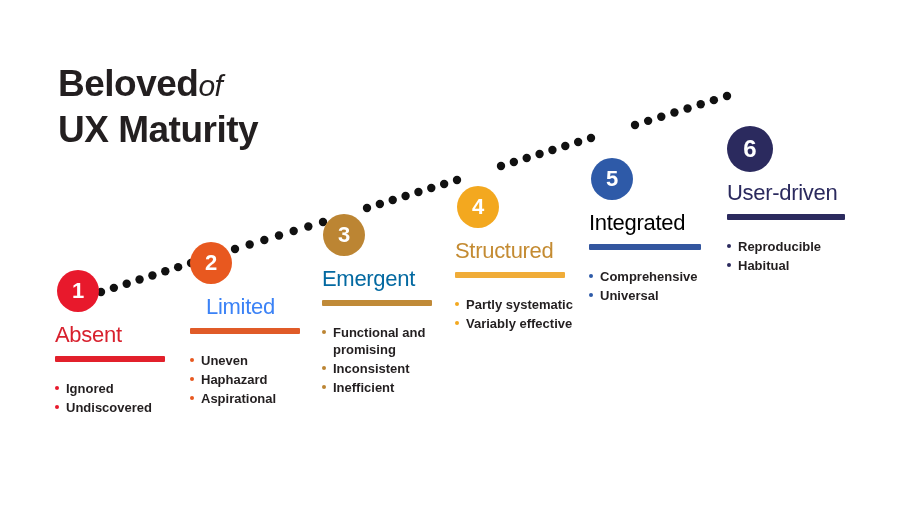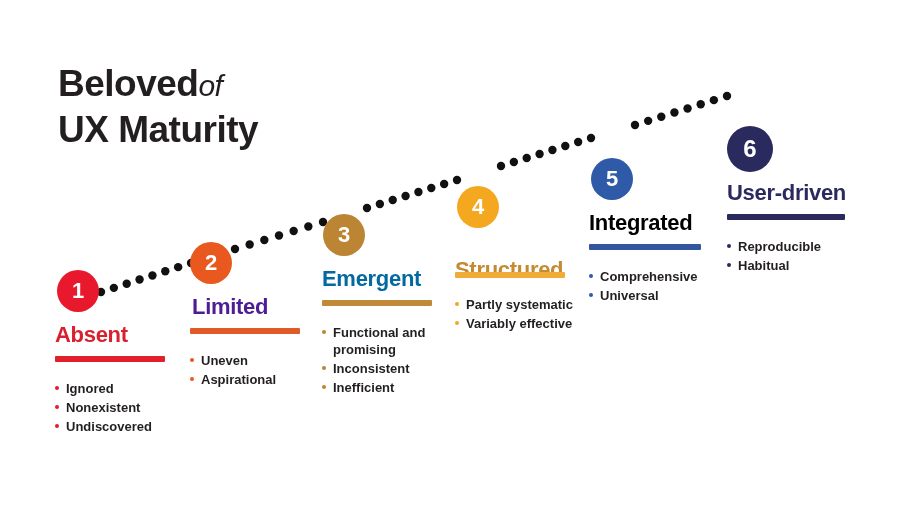--- a/index.html
+++ b/index.html
@@ -69,21 +69,21 @@
   }
   .stage-badge.big {
     width: 46px;
     height: 46px;
     line-height: 46px;
     font-size: 24px;
   }
   .stage-title {
     position: absolute;
     font-family: "Liberation Sans", sans-serif;
-    font-weight: bold;
+    font-weight: normal;
     font-size: 22px;
     line-height: 26px;
     white-space: nowrap;
     letter-spacing: -0.3px;
   }
   .stage-rule {
     position: absolute;
     height: 6px;
     border-radius: 1px;
   }
@@ -166,46 +166,46 @@
       <circle cx="727.00" cy="96.00" r="4.2" fill="#111111"></circle>
     </svg>
 
   <div id="stages-container">
       <div class="stage" style="left: 0px; top: 0px;">
         <div class="stage-badge" style="left: 57px; top: 270px; background: rgb(232, 25, 44);">1</div>
         <div class="stage-title" style="left: 55px; top: 322px; color: rgb(216, 33, 46);">Absent</div>
         <div class="stage-rule" style="left: 55px; top: 356px; width: 110px; background: rgb(226, 32, 43);"></div>
         <ul class="stage-list" style="left: 55px; top: 380px; width: 122px;">
           <li><span class="bullet-dot" style="background: rgb(232, 25, 44);"></span><span>Ignored</span></li>
-          <li><span class="bullet-dot" style="background: rgb(232, 25, 44);"></span><span>Nonexistent</span></li>
           <li><span class="bullet-dot" style="background: rgb(232, 25, 44);"></span><span>Undiscovered</span></li>
         </ul>
       </div>
       <div class="stage" style="left: 0px; top: 0px;">
         <div class="stage-badge" style="left: 190px; top: 242px; background: rgb(232, 88, 31);">2</div>
-        <div class="stage-title" style="left: 192px; top: 294px; color: #4c1d95;">Limited</div>
+        <div class="stage-title" style="left: 206px; top: 294px; color: #3b82f6;">Limited</div>
         <div class="stage-rule" style="left: 190px; top: 328px; width: 110px; background: rgb(224, 91, 40);"></div>
         <ul class="stage-list" style="left: 190px; top: 352px; width: 122px;">
           <li><span class="bullet-dot" style="background: rgb(232, 88, 31);"></span><span>Uneven</span></li>
+          <li><span class="bullet-dot" style="background: rgb(232, 88, 31);"></span><span>Haphazard</span></li>
           <li><span class="bullet-dot" style="background: rgb(232, 88, 31);"></span><span>Aspirational</span></li>
         </ul>
       </div>
       <div class="stage" style="left: 0px; top: 0px;">
         <div class="stage-badge" style="left: 323px; top: 214px; background: rgb(188, 133, 51);">3</div>
         <div class="stage-title" style="left: 322px; top: 266px; color: #0369a1;">Emergent</div>
         <div class="stage-rule" style="left: 322px; top: 300px; width: 110px; background: rgb(192, 138, 56);"></div>
         <ul class="stage-list" style="left: 322px; top: 324px; width: 122px;">
           <li><span class="bullet-dot" style="background: rgb(188, 133, 51);"></span><span>Functional and promising</span></li>
           <li><span class="bullet-dot" style="background: rgb(188, 133, 51);"></span><span>Inconsistent</span></li>
           <li><span class="bullet-dot" style="background: rgb(188, 133, 51);"></span><span>Inefficient</span></li>
         </ul>
       </div>
       <div class="stage" style="left: 0px; top: 0px;">
         <div class="stage-badge" style="left: 457px; top: 186px; background: rgb(243, 168, 31);">4</div>
-        <div class="stage-title" style="left: 455px; top: 238px; color: rgb(196, 139, 50); margin-top: 19px;">Structured</div>
+        <div class="stage-title" style="left: 455px; top: 238px; color: rgb(196, 139, 50);">Structured</div>
         <div class="stage-rule" style="left: 455px; top: 272px; width: 110px; background: rgb(240, 172, 56);"></div>
         <ul class="stage-list" style="left: 455px; top: 296px; width: 122px;">
           <li><span class="bullet-dot" style="background: rgb(243, 168, 31);"></span><span>Partly systematic</span></li>
           <li><span class="bullet-dot" style="background: rgb(243, 168, 31);"></span><span>Variably effective</span></li>
         </ul>
       </div>
       <div class="stage" style="left: 0px; top: 0px;">
         <div class="stage-badge" style="left: 591px; top: 158px; background: rgb(46, 90, 168);">5</div>
         <div class="stage-title" style="left: 589px; top: 210px; color: #000000;">Integrated</div>
         <div class="stage-rule" style="left: 589px; top: 244px; width: 112px; background: rgb(51, 86, 159);"></div>

